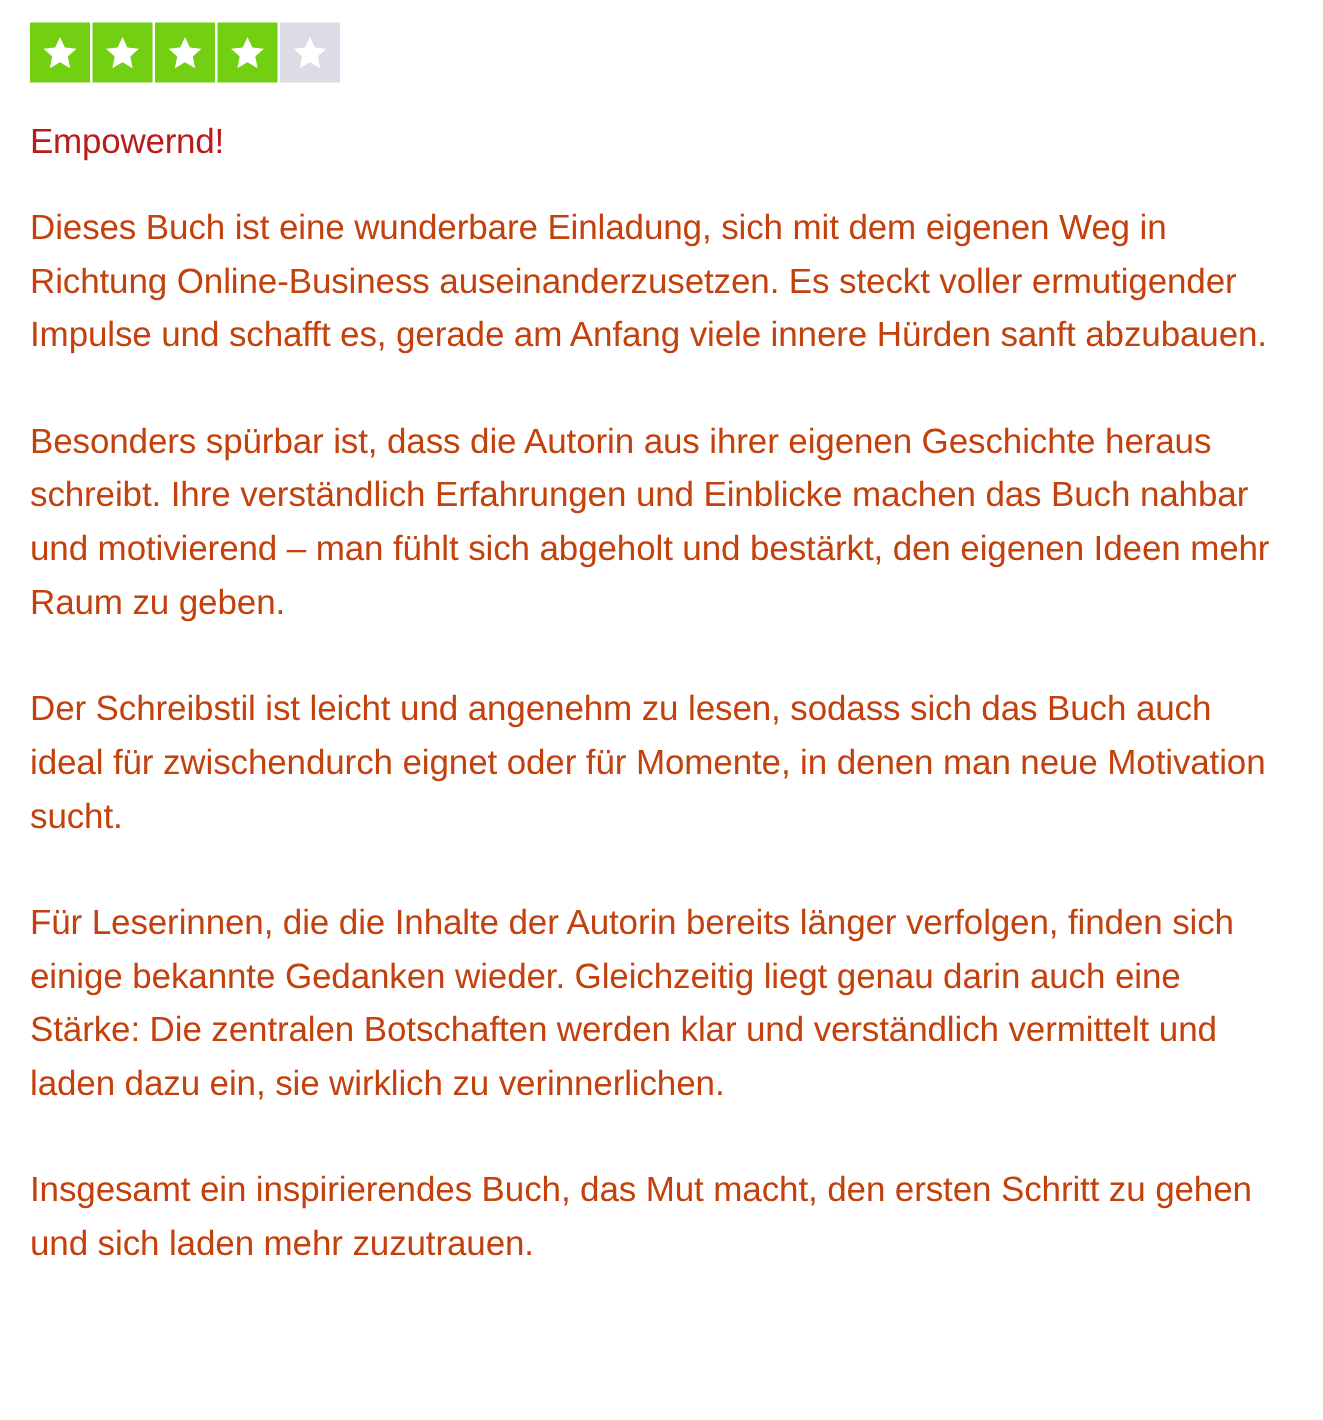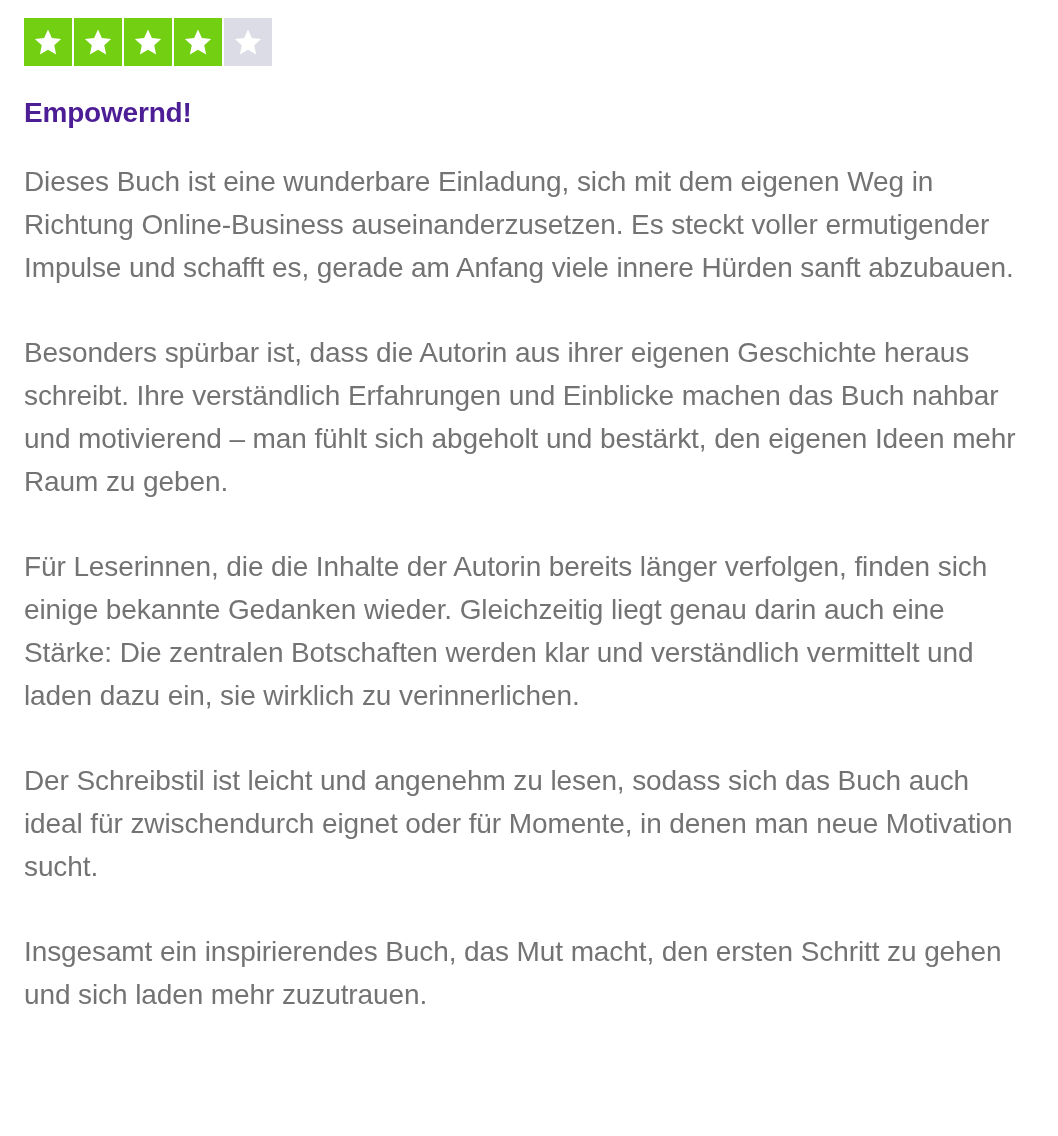--- a/index.html
+++ b/index.html
@@ -29,31 +29,31 @@
     display: flex;
     align-items: center;
     justify-content: center;
     box-sizing: border-box;
   }
   .star.filled { background: #73cf11; }
   .star.empty  { background: #dcdce6; }
   .star svg { display: block; }
   .review-title {
     font-size: 28px;
-    font-weight: 700;
+    font-weight: 400;
     letter-spacing: -0.2px;
     margin: 0 0 30px 0;
     line-height: 1.2;
-    color: #4c1d95;
+    color: #b91c1c;
   }
   .review-body p {
     font-size: 28px;
     line-height: 43px;
     margin: 0 15px 42px 0;
-    color: #737373;
+    color: #c2410c;
     font-weight: 400;
     letter-spacing: -0.1px;
   }
   .review-body p:last-child { margin-bottom: 0; }
 </style>
 </head>
 <body>
 
 <div class="review">
 
@@ -83,18 +83,18 @@
           <polygon fill="#ffffff" points="12,2 15.09,8.77 22.5,9.6 17,14.6 18.5,22 12,18.2 5.5,22 7,14.6 1.5,9.6 8.91,8.77"></polygon>
         </svg>
     </span>
   </div>
 
   <h1 class="review-title">Empowernd!</h1>
 
   <div class="review-body">
     <p>Dieses Buch ist eine wunderbare Einladung, sich mit dem eigenen Weg in Richtung Online-Business auseinanderzusetzen. Es steckt voller ermutigender Impulse und schafft es, gerade am Anfang viele innere Hürden sanft abzubauen.</p>
     <p>Besonders spürbar ist, dass die Autorin aus ihrer eigenen Geschichte heraus schreibt. Ihre verständlich Erfahrungen und Einblicke machen das Buch nahbar und motivierend – man fühlt sich abgeholt und bestärkt, den eigenen Ideen mehr Raum zu geben.</p>
+    <p>Der Schreibstil ist leicht und angenehm zu lesen, sodass sich das Buch auch ideal für zwischendurch eignet oder für Momente, in denen man neue Motivation sucht.</p>
     <p>Für Leserinnen, die die Inhalte der Autorin bereits länger verfolgen, finden sich einige bekannte Gedanken wieder. Gleichzeitig liegt genau darin auch eine Stärke: Die zentralen Botschaften werden klar und verständlich vermittelt und laden dazu ein, sie wirklich zu verinnerlichen.</p>
-    <p>Der Schreibstil ist leicht und angenehm zu lesen, sodass sich das Buch auch ideal für zwischendurch eignet oder für Momente, in denen man neue Motivation sucht.</p>
     <p>Insgesamt ein inspirierendes Buch, das Mut macht, den ersten Schritt zu gehen und sich laden mehr zuzutrauen.</p>
   </div>
 
 </div>
 
 </body></html>

